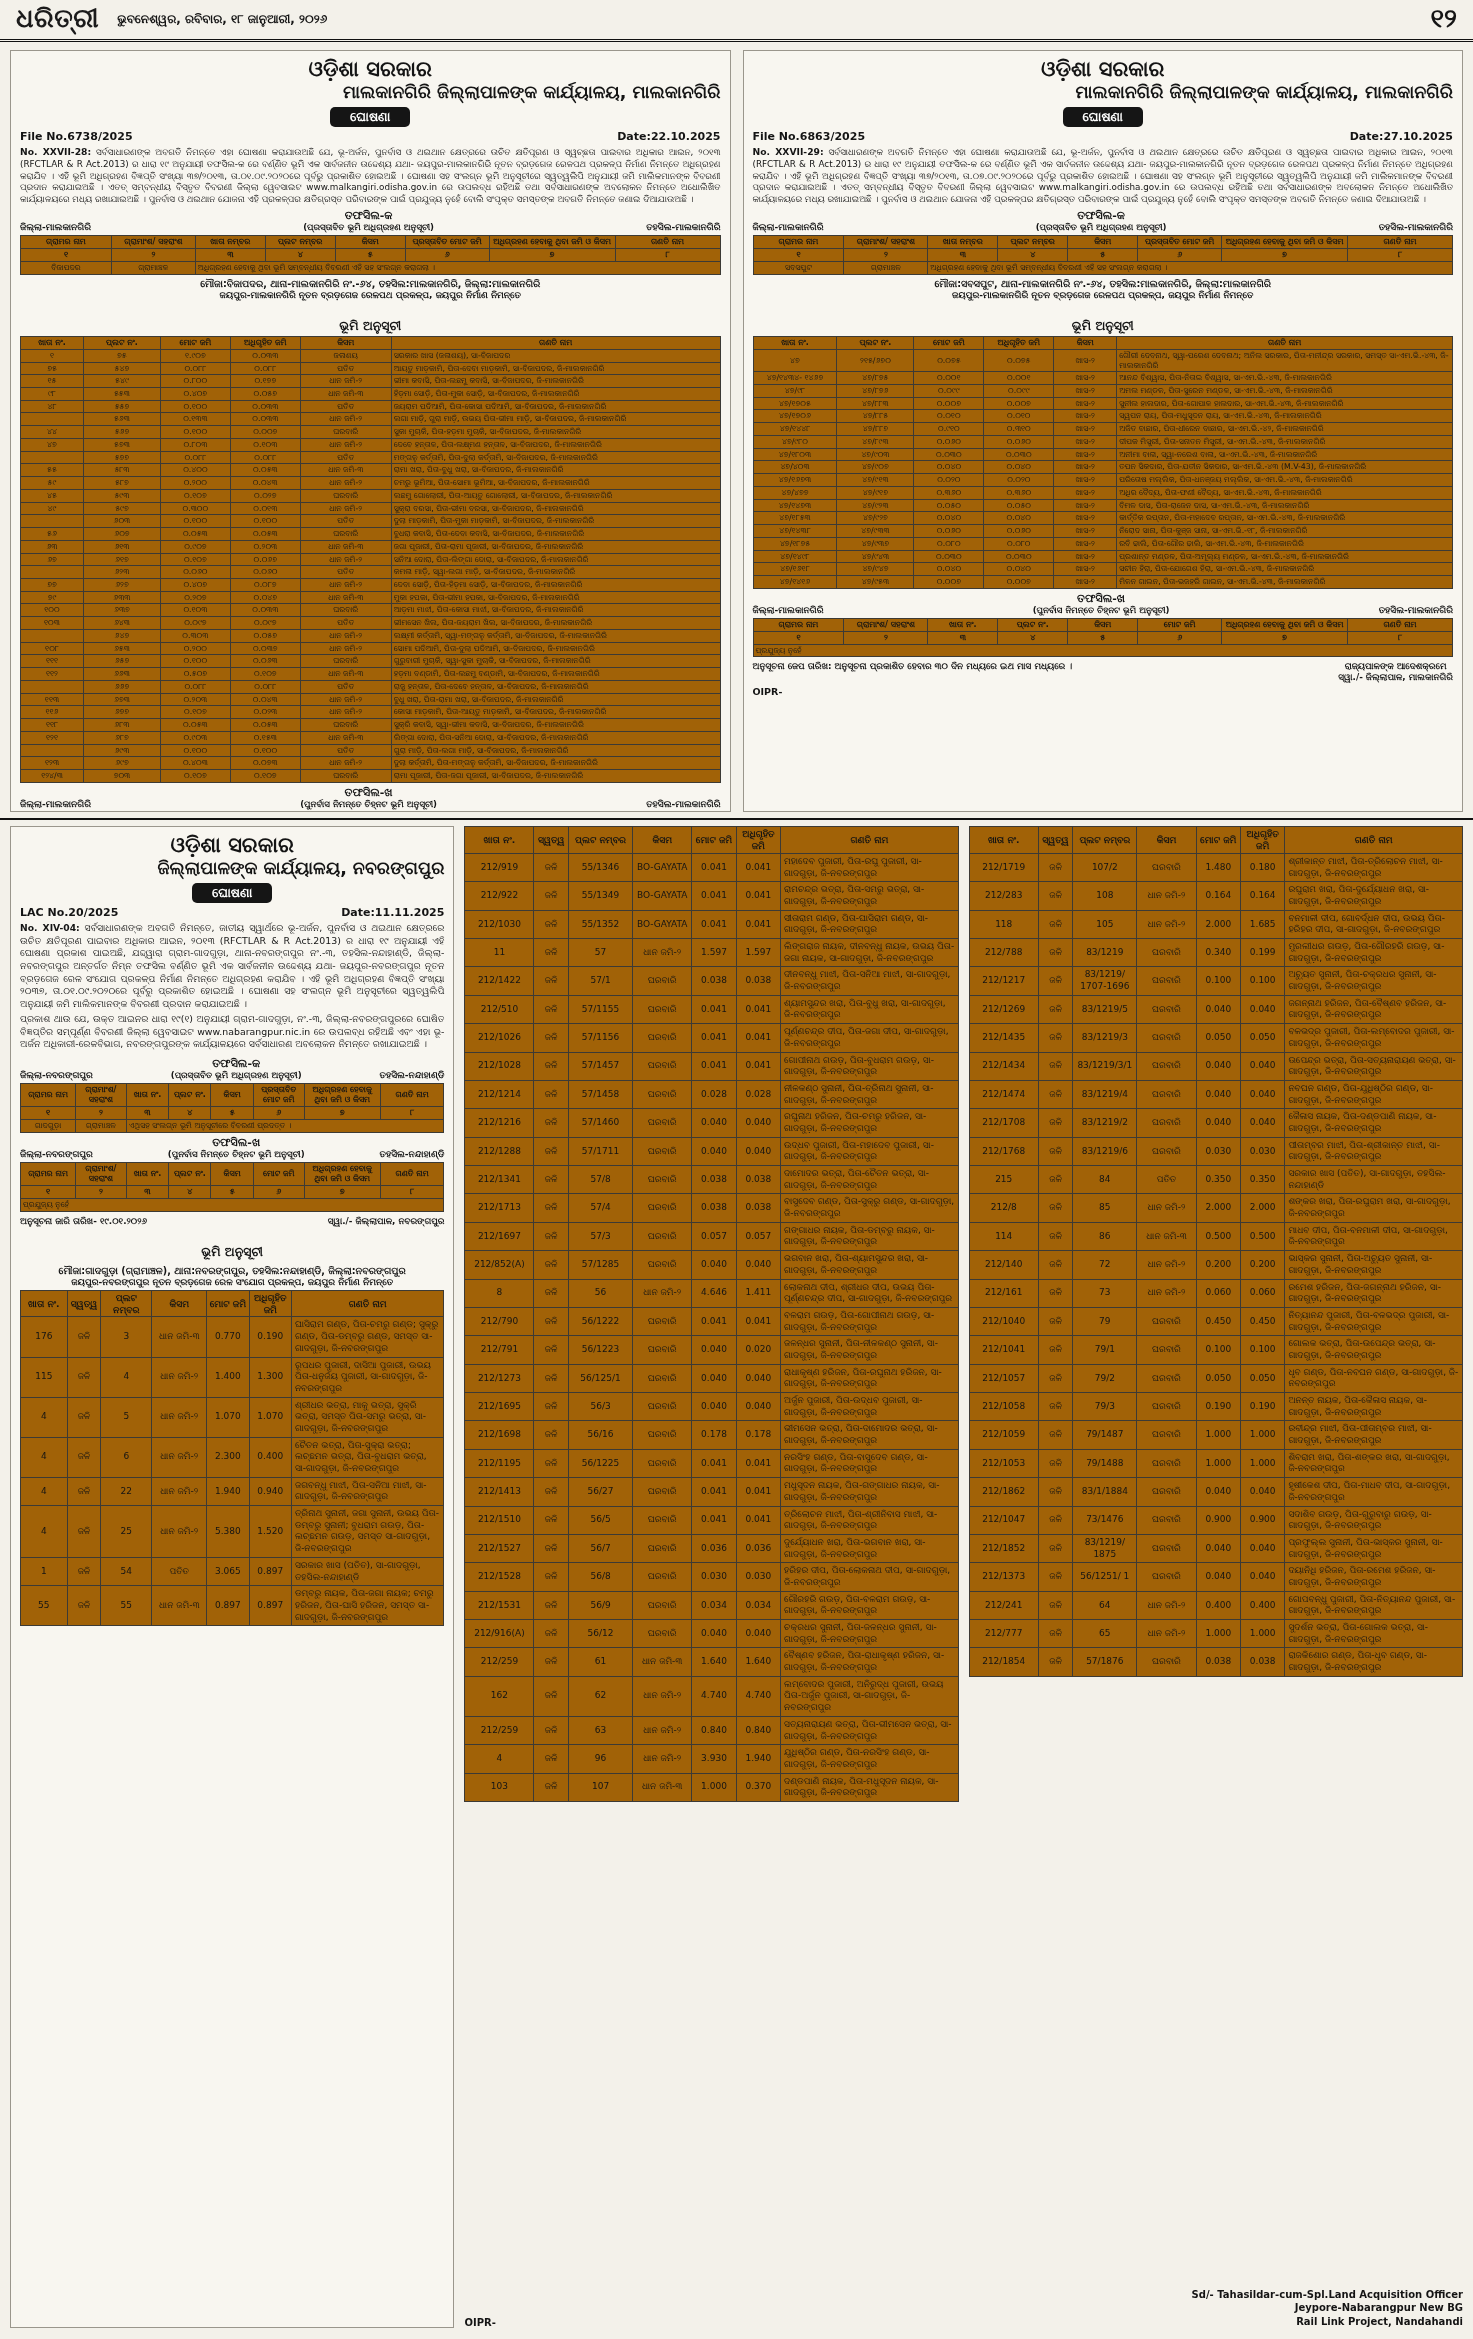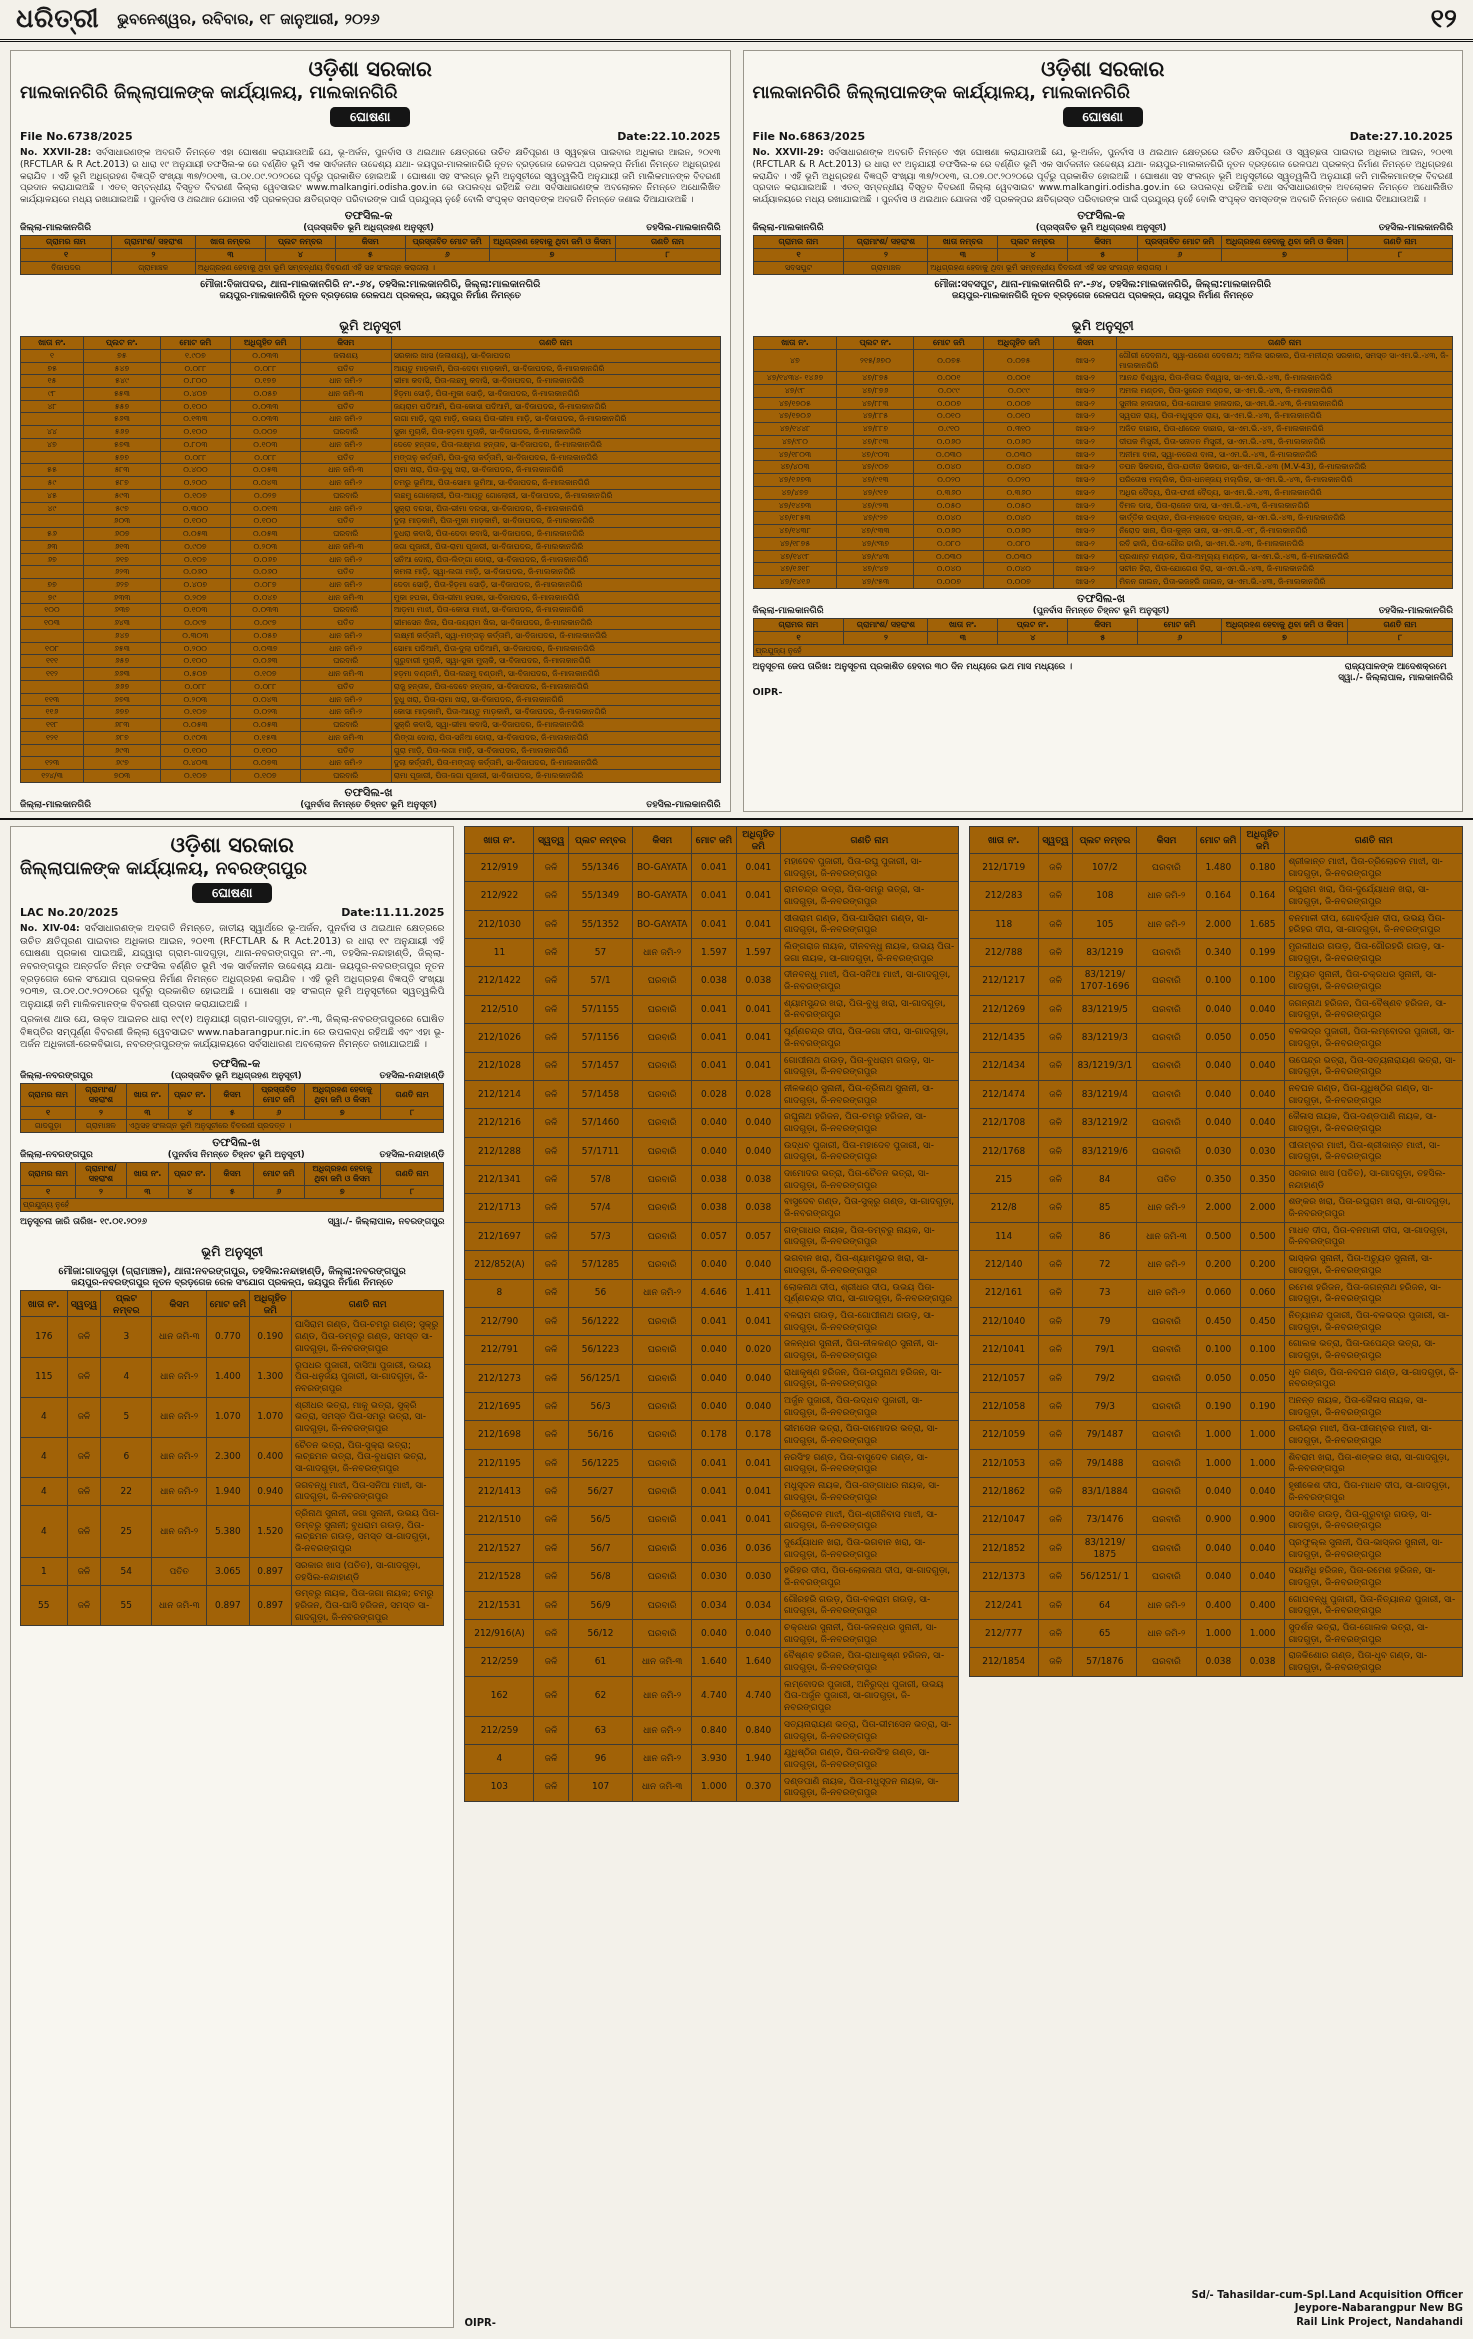--- a/index.html
+++ b/index.html
@@ -1,25 +1,25 @@
 <!DOCTYPE html>
 <html><head>
 <meta charset="utf-8">
 <style>
 *{box-sizing:border-box;margin:0;padding:0}
 body{width:1473px;height:2339px;overflow:hidden;background:#f3f1ea;color:#141414;font-family:"DejaVu Sans","Liberation Sans",sans-serif;}
 .masthead{height:42px;display:flex;justify-content:space-between;align-items:center;padding:2px 16px 4px;border-bottom:3px double #111;}
 .mast-left{display:flex;align-items:center;gap:18px;}
 .logo{font-size:26px;font-weight:700;letter-spacing:.5px;color:#1b1b1b;}
-.dateline{font-size:15px;font-weight:600;}
+.dateline{font-size:12px;font-weight:600;}
 .pagenum{font-size:26px;font-weight:700;}
 .top{display:flex;gap:12px;padding:8px 10px 4px;height:774px;}
 .notice{flex:1 1 0;border:1px solid #9a968c;background:#f8f6f0;padding:6px 9px;overflow:hidden;}
 .gov{font-size:21px;font-weight:700;text-align:center;line-height:1.15;}
-.office{font-size:17.5px;font-weight:700;text-align:left;line-height:1.2;margin-top:1px;}
+.office{font-size:17.5px;font-weight:700;text-align:right;line-height:1.2;margin-top:1px;}
 .badge{display:table;margin:4px auto 3px;background:#151515;color:#fff;font-size:12.5px;font-weight:700;padding:2px 20px;border-radius:5px;}
 .fileline{display:flex;justify-content:space-between;font-size:11px;font-weight:700;margin-bottom:3px;}
 .para{font-size:8.8px;line-height:1.34;text-align:justify;margin-bottom:3px;}
 .para b{font-size:9.2px;}
 .bcol1 .para{font-size:9.4px;}
 .sched-head{display:flex;justify-content:space-between;align-items:flex-end;font-size:9px;font-weight:700;margin:3px 0 2px;text-align:center;}
 .sched-title .t{font-size:11px;}
 .sched-title .s{font-size:8.6px;}
 .dtable{width:100%;border-collapse:collapse;font-size:7.8px;line-height:1.25;background:#a16207;}
 .dtable th,.dtable td{border:1px solid #3c3a35;padding:1px 2px;text-align:center;vertical-align:middle;word-break:break-word;}

